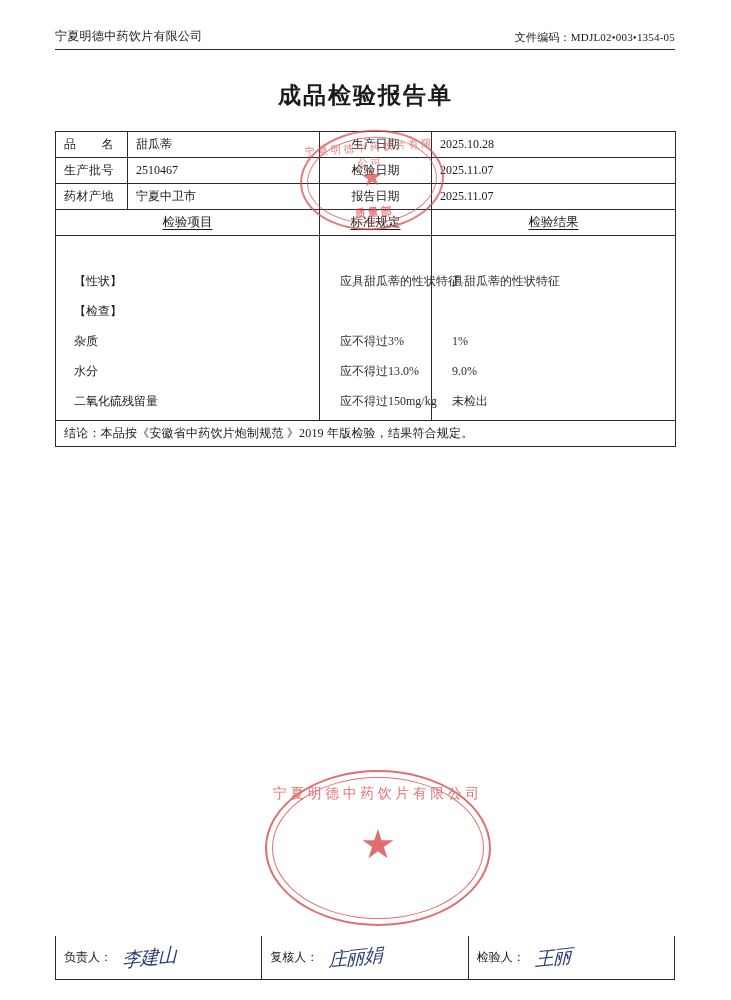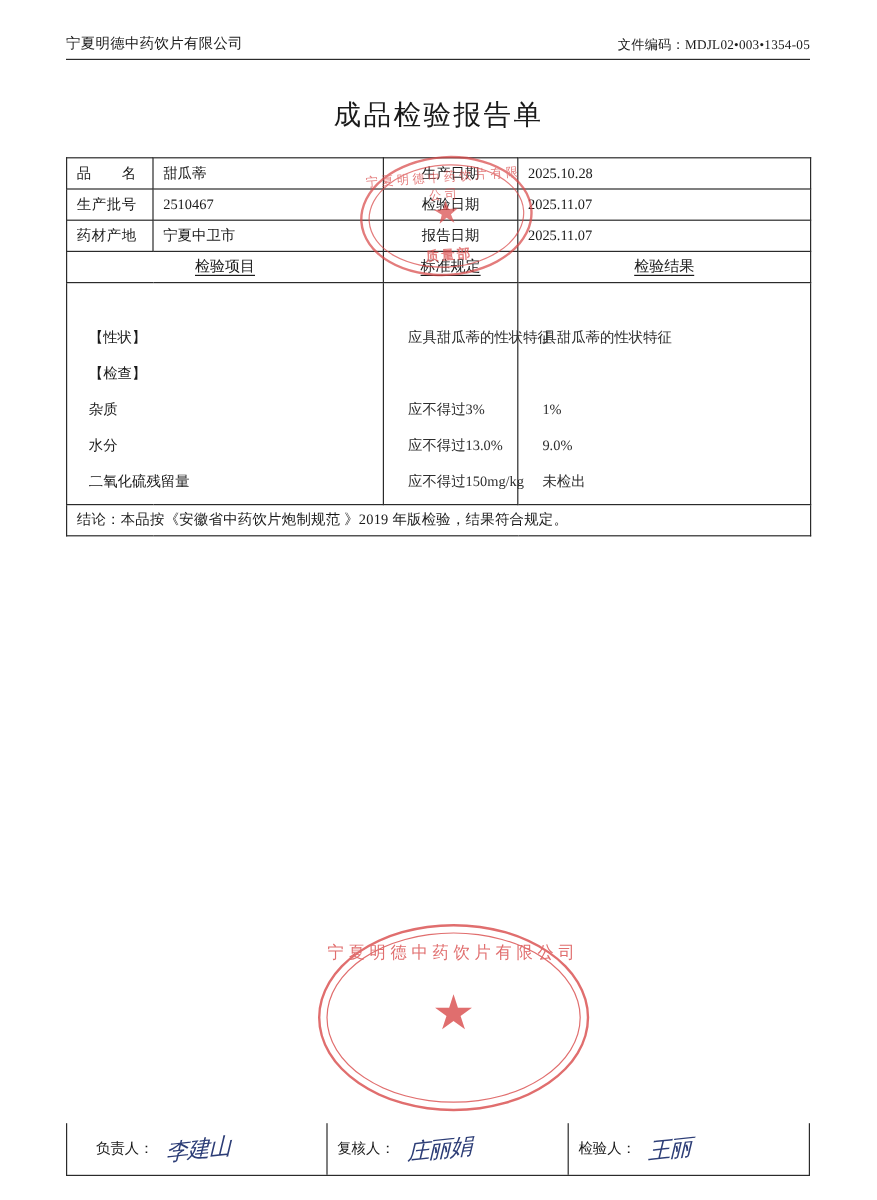--- a/index.html
+++ b/index.html
@@ -44,21 +44,21 @@
     letter-spacing: 0.2px;
     text-align: right;
   }
   .title {
     position: absolute;
     top: 80px;
     left: 0;
     width: 731px;
     text-align: center;
     font-size: 23px;
-    font-weight: 400;
+    font-weight: 700;
     letter-spacing: 2px;
   }
   
   table.report {
     position: absolute;
     left: 55px;
     top: 131px;
     width: 620px;
     border-collapse: collapse;
     font-size: 12px;
@@ -141,21 +141,20 @@
     left: 55px;
     top: 936px;
     width: 620px;
     height: 44px;
     border-left: 1px solid #2b2b2b;
     border-right: 1px solid #2b2b2b;
     border-bottom: 1px solid #2b2b2b;
     box-sizing: border-box;
     display: flex;
     font-size: 12px;
-    padding-left: 16px;
   }
   .sign-cell {
     flex: 1;
     display: flex;
     align-items: center;
     padding-left: 8px;
     position: relative;
   }
   .sign-cell + .sign-cell {
     border-left: 1px solid #2b2b2b;

